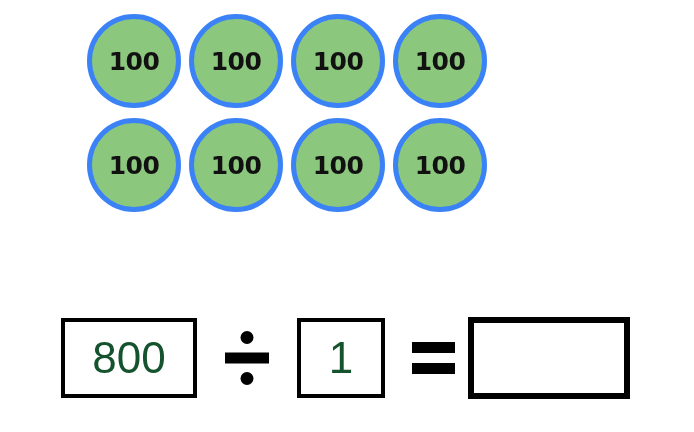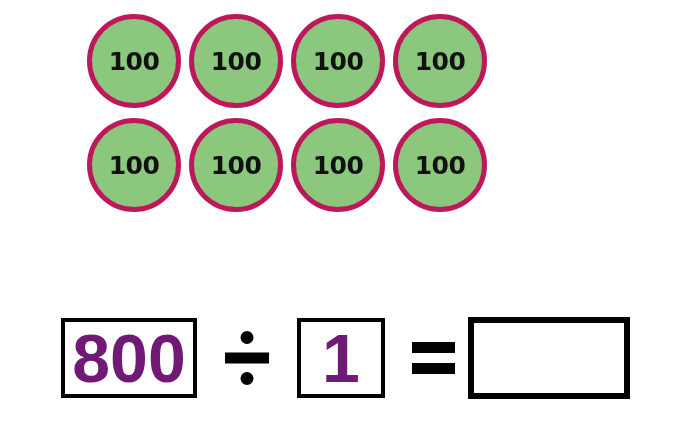--- a/index.html
+++ b/index.html
@@ -37,21 +37,21 @@
   }
   .counter-row.row-bottom {
     margin-top: 10px;
   }
   .counter {
     width: 94px;
     height: 94px;
     box-sizing: border-box;
     border-radius: 50%;
     background: #8cc77e;
-    border: 5px solid #be185d;
+    border: 5px solid #3b82f6;
     display: flex;
     align-items: center;
     justify-content: center;
   }
   .counter-label {
     font-family: "DejaVu Sans", sans-serif;
     font-size: 25px;
     font-weight: bold;
     color: #111111;
     letter-spacing: -0.5px;
@@ -82,23 +82,23 @@
   .num-box.dividend {
     width: 136px;
     height: 80px;
   }
   .num-box.divisor {
     width: 88px;
     height: 80px;
   }
   .num-box .num-text {
     font-family: "Liberation Sans", sans-serif;
-    font-size: 68px;
-    font-weight: 700;
-    color: #701a75;
+    font-size: 44px;
+    font-weight: 400;
+    color: #14532d;
     line-height: 1;
     letter-spacing: 0px;
     user-select: none;
   }
 
   .answer-box {
     box-sizing: border-box;
     width: 162px;
     height: 82px;
     border: 6px solid #000000;

